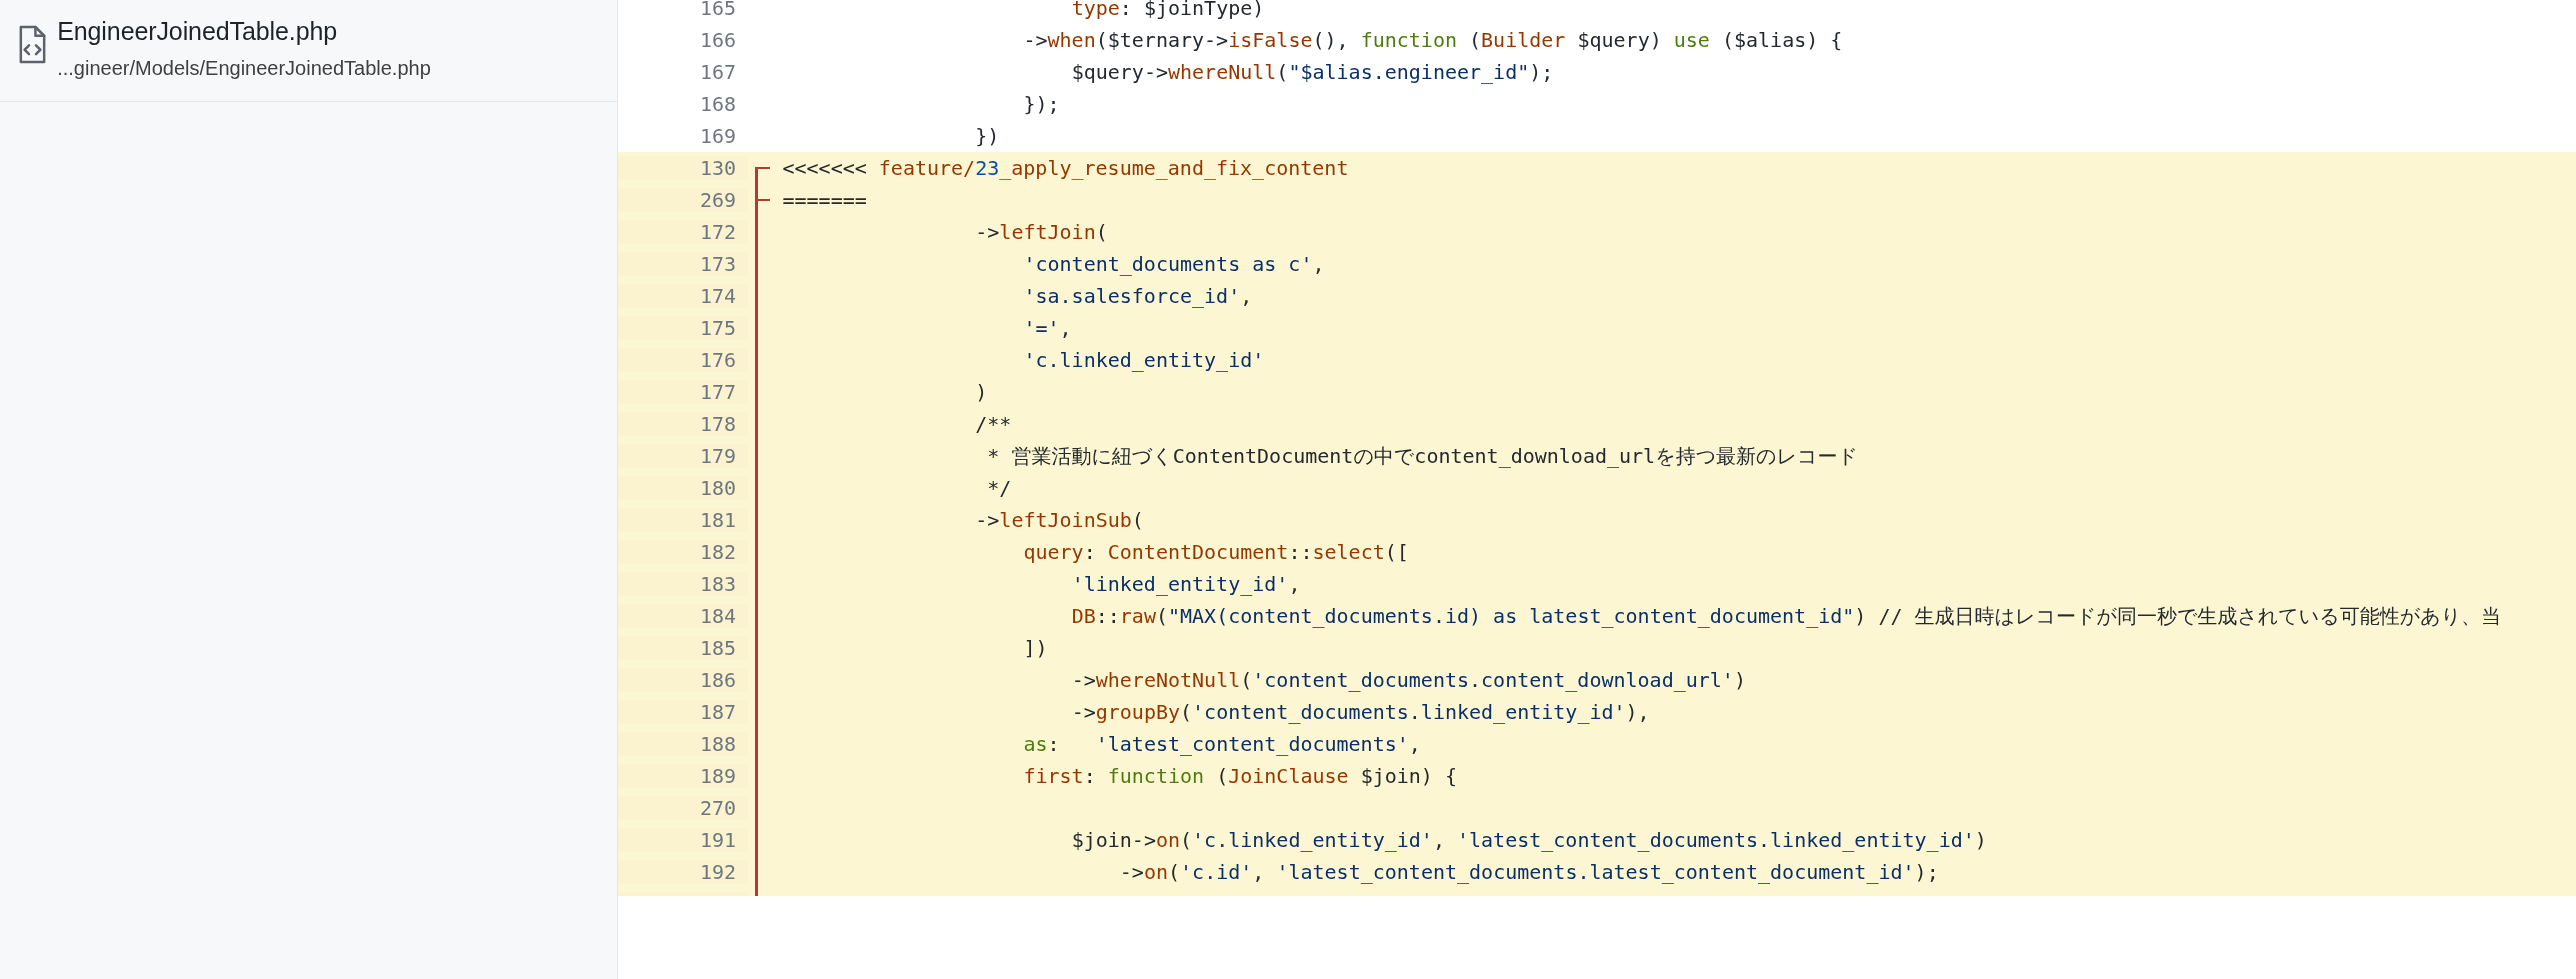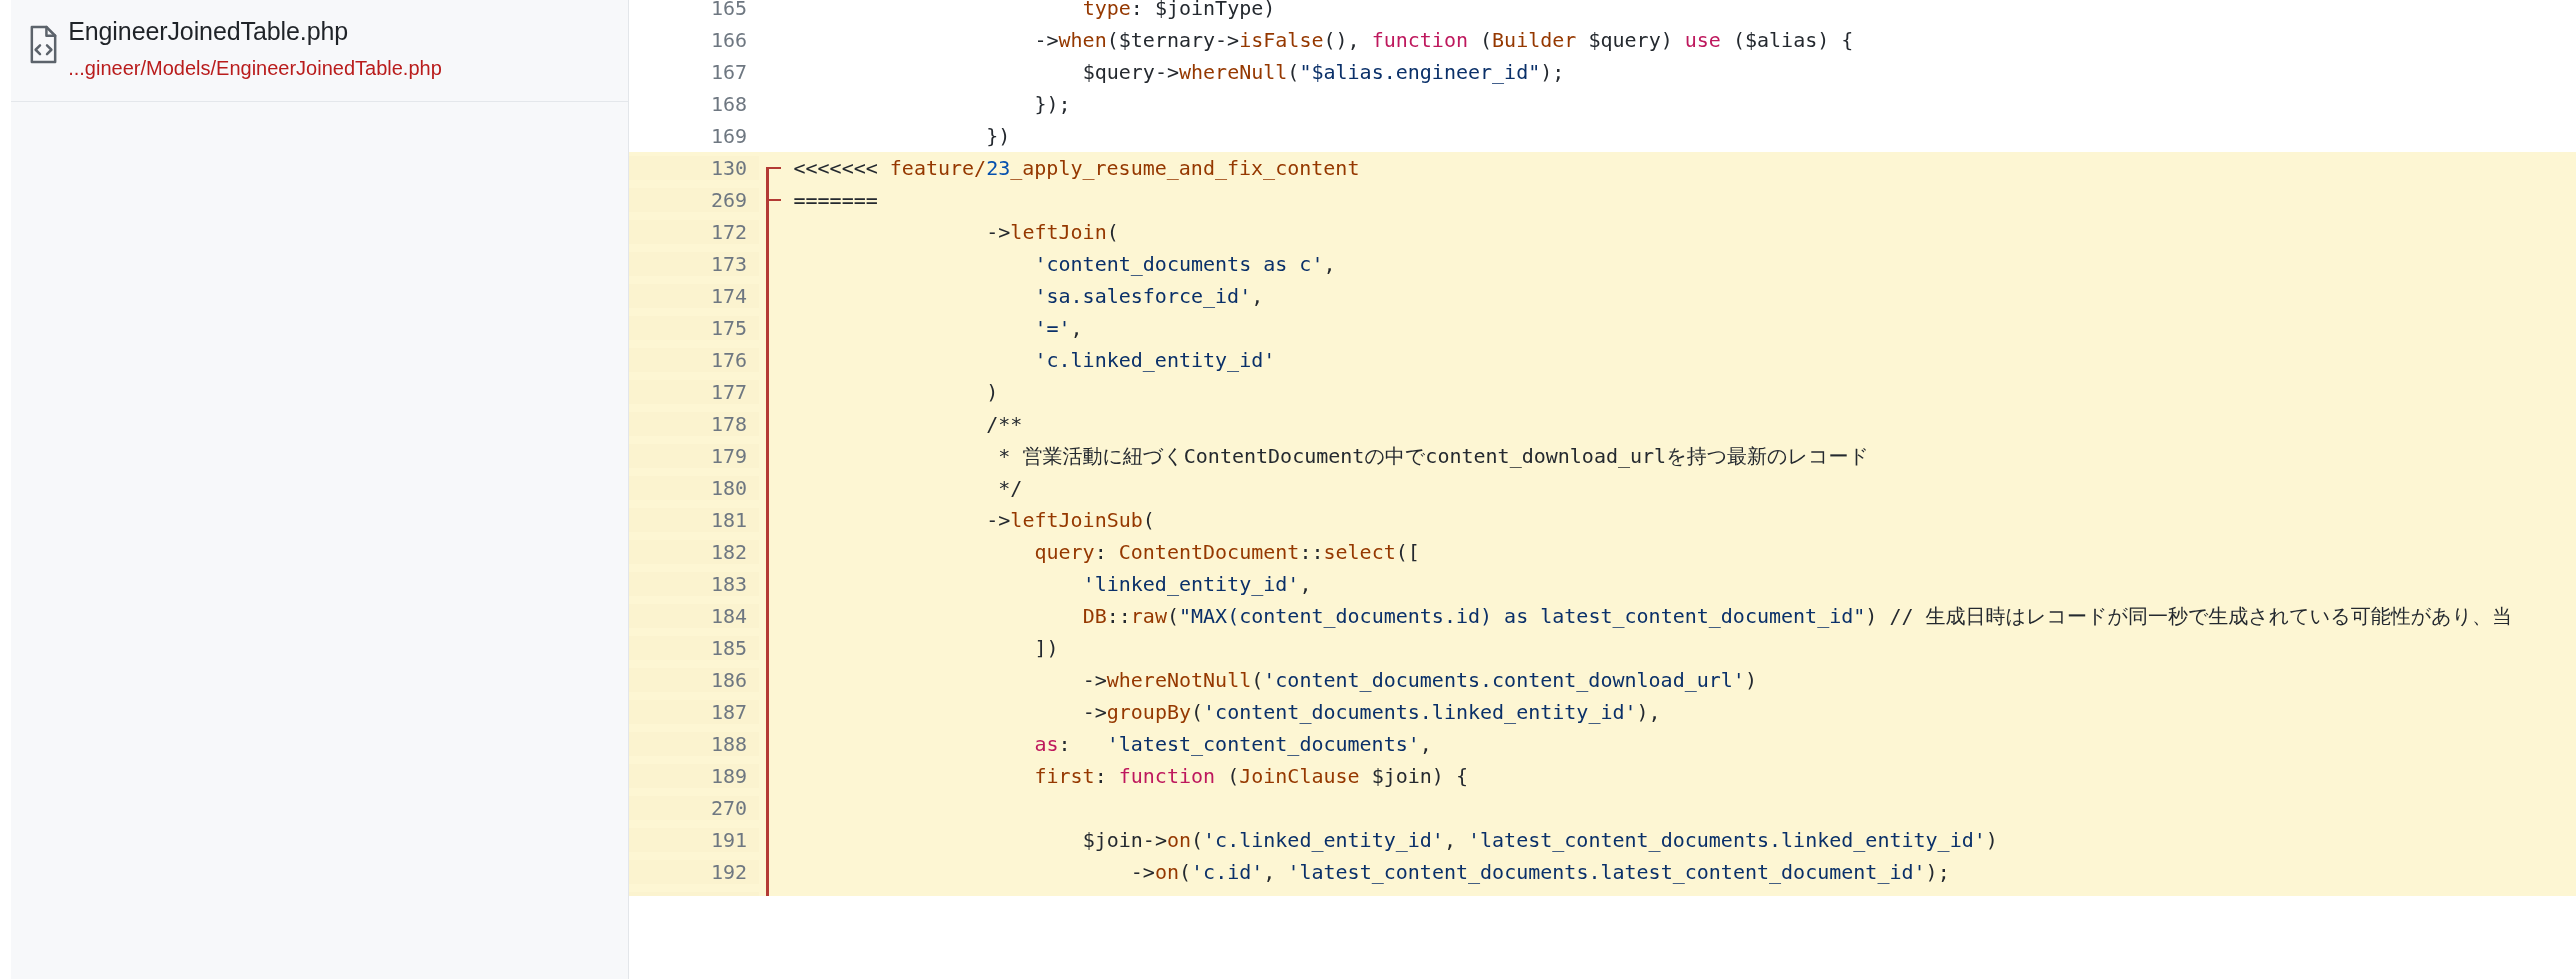--- a/index.html
+++ b/index.html
@@ -8,21 +8,20 @@
     width: 2576px; height: 980px;
     background: #ffffff;
     font-family: "Liberation Sans", sans-serif;
     overflow: hidden;
   }
   #app {
     position: relative;
     width: 2576px; height: 980px;
     display: flex;
     background: #ffffff;
-    padding-left: 11px;
   }
 
   
   .sidebar {
     width: 618px;
     height: 980px;
     background: #f7f8fa;
     border-right: 1.7px solid #e3e6ea;
     flex: 0 0 618px;
     position: relative;
@@ -55,21 +54,21 @@
     font-size: 25px;
     line-height: 31px;
     color: #1f2328;
     font-family: "Liberation Sans", sans-serif;
     letter-spacing: -0.1px;
     white-space: nowrap;
   }
   .file-path {
     font-size: 20px;
     line-height: 26px;
-    color: #b91c1c;
+    color: #404040;
     margin-top: 7.8px;
     font-family: "Liberation Sans", sans-serif;
     white-space: nowrap;
   }
 
   
   .editor {
     position: relative;
     flex: 1 1 auto;
     height: 896px;
@@ -130,21 +129,21 @@
   .code {
     font-family: "DejaVu Sans Mono", "Liberation Mono", monospace;
     font-size: 20px;
     line-height: 32px;
     color: #24292f;
     white-space: pre;
     letter-spacing: 0px;
   }
 
   
-  .t-kw   { color: #be185d; }   
+  .t-kw   { color: #4d7c0f; }   
   .t-fn   { color: #953800; }   
   .t-cls  { color: #953800; }   
   .t-str  { color: #0a3069; }   
   .t-num  { color: #0550ae; }   
   .t-cmt  { color: #24292f; }   
   .t-txt  { color: #24292f; }   
   .t-var  { color: #24292f; }
   .t-arg  { color: #953800; }   
   .t-cfl  { color: #953800; margin-top: 36px; }   
 </style>

